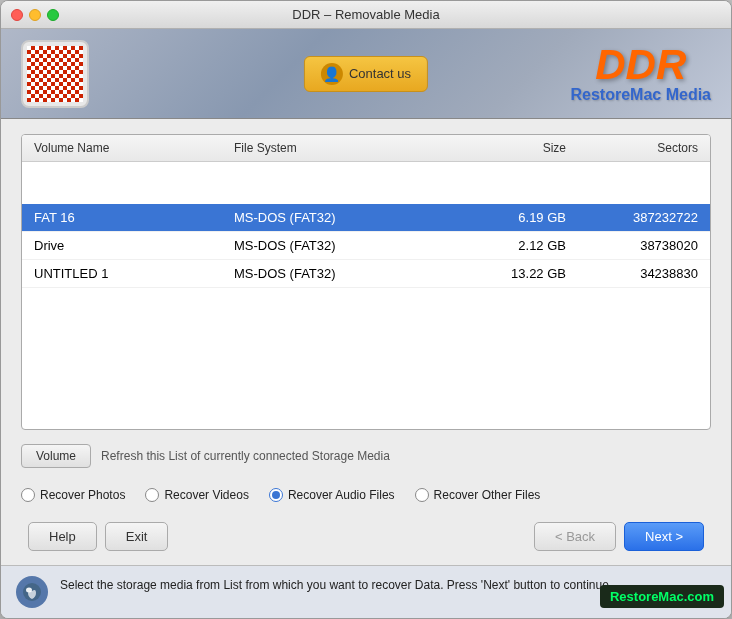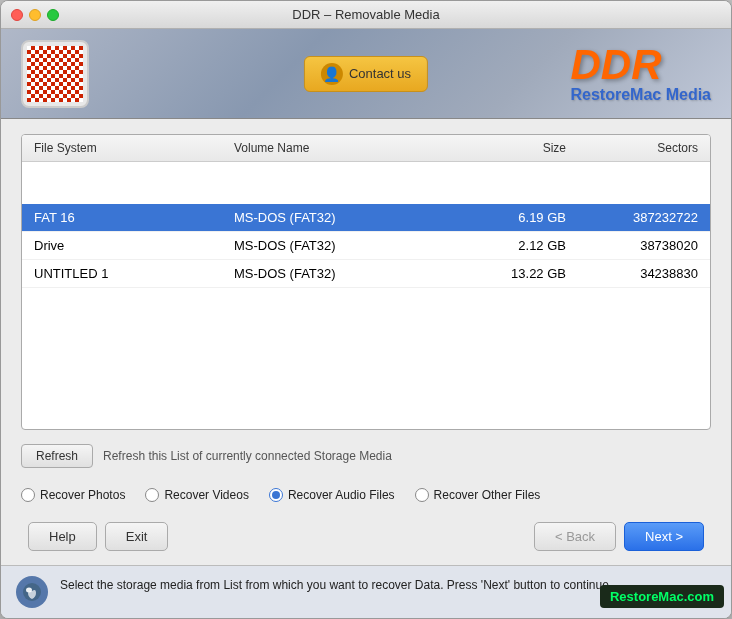--- a/index.html
+++ b/index.html
@@ -103,21 +103,21 @@
       border-radius: 50%;
       display: flex;
       align-items: center;
       justify-content: center;
       color: #fff;
       font-size: 14px;
     }
     .ddr-branding {
       position: absolute;
       right: 20px;
-      text-align: left;
+      text-align: center;
     }
     .ddr-text {
       font-size: 42px;
       font-weight: 900;
       color: #ff6600;
       line-height: 1;
       text-shadow: 2px 2px 4px rgba(0,0,0,0.3);
       font-style: italic;
     }
     .removable-text {
@@ -341,22 +341,22 @@
     <div class="ddr-branding">
       <div class="ddr-text">DDR</div>
       <div class="removable-text">RestoreMac Media</div>
     </div>
   </div>
 
   <div class="main-content">
 
     <div class="table-container">
       <div class="table-header">
+        <div class="table-header-cell">Volume Name</div>
         <div class="table-header-cell">File System</div>
-        <div class="table-header-cell">Volume Name</div>
         <div class="table-header-cell right">Size</div>
         <div class="table-header-cell right">Sectors</div>
       </div>
       <div class="table-body">
         <div class="table-row selected">
           <div class="table-cell">FAT 16</div>
           <div class="table-cell">MS-DOS (FAT32)</div>
           <div class="table-cell right">6.19  GB</div>
           <div class="table-cell right">387232722</div>
         </div>
@@ -369,21 +369,21 @@
         <div class="table-row">
           <div class="table-cell">UNTITLED 1</div>
           <div class="table-cell">MS-DOS (FAT32)</div>
           <div class="table-cell right">13.22  GB</div>
           <div class="table-cell right">34238830</div>
         </div>
       </div>
     </div>
 
     <div class="refresh-bar">
-      <button class="refresh-btn">Refresh</button>
+      <button class="refresh-btn">Volume</button>
       <span class="refresh-text">Refresh this List of currently connected Storage Media</span>
     </div>
 
     <div class="radio-group">
       <div class="radio-item">
         <div class="radio-circle"></div>
         <span class="radio-label">Recover Photos</span>
       </div>
       <div class="radio-item">
         <div class="radio-circle"></div>

